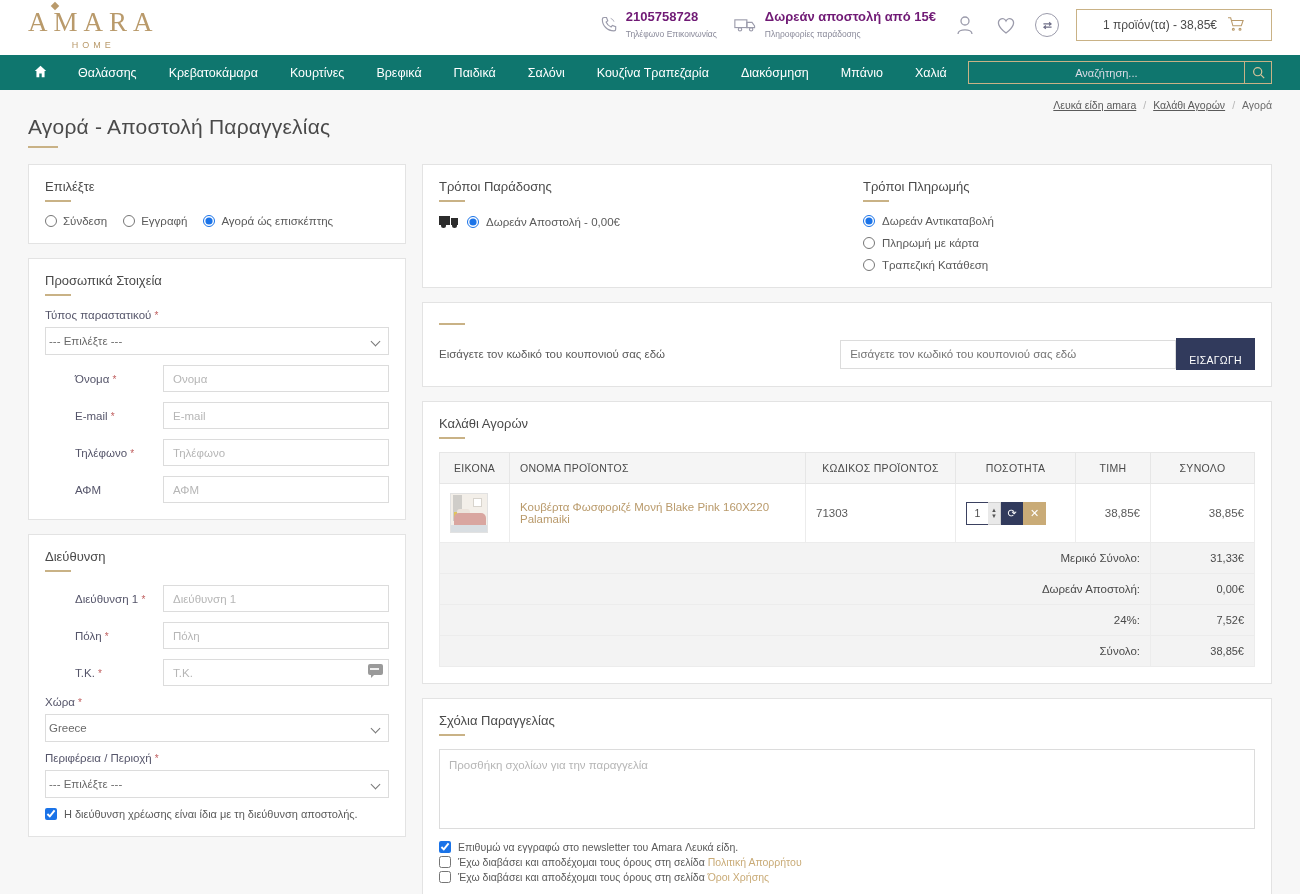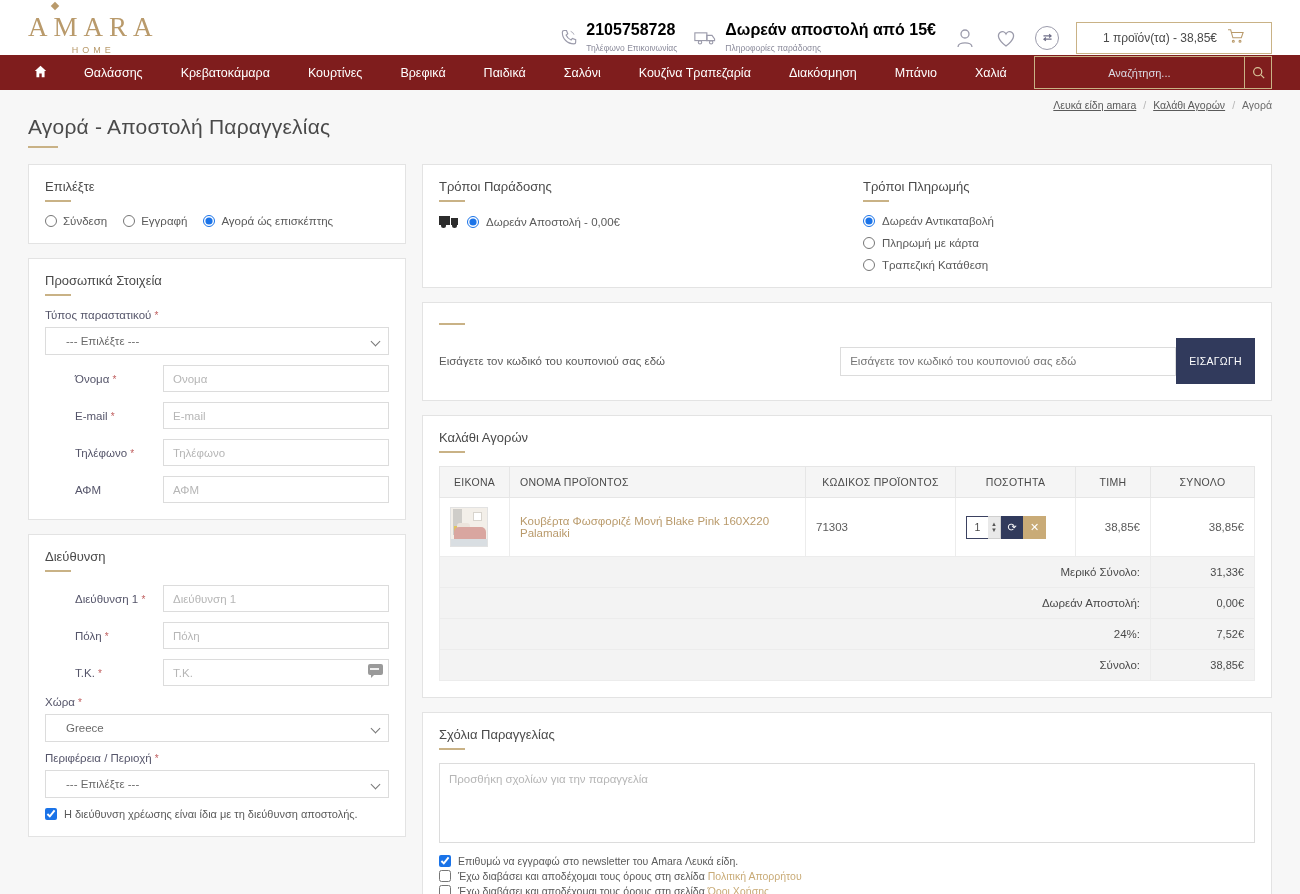--- a/index.html
+++ b/index.html
@@ -8,68 +8,68 @@
     width:1300px; height:894px;
     background:#f7f7f7;
     font-family:"Liberation Sans", sans-serif;
     font-size:12px;
     color:#4a4a4a;
     overflow:hidden;
   }
   
   .topbar {
     height:55px; background:#ffffff;
-    display:flex; align-items:flex-end;
-    padding:0 28px;
+    display:flex; align-items:flex-start;
+    padding:9px 28px;
     position:relative;
   }
   .logo { display:flex; flex-direction:column; align-items:center; line-height:1; }
   .logo-main {
     font-size:27px; letter-spacing:6px; color:#b99a6b;
     font-family:"Liberation Serif", serif; position:relative;
   }
   .logo-sub { font-size:9px; letter-spacing:4px; color:#b99a6b; margin-top:5px; }
   .logo-diamond {
     position:absolute; left:52px; top:3px;
     width:6px; height:6px; background:#b99a6b;
     transform:rotate(45deg);
   }
   .header-right {
     margin-left:auto; display:flex; align-items:center; gap:17px;
   }
   .hdr-info { display:flex; align-items:center; gap:7px; }
   .hdr-info .txtblock { line-height:1.25; }
-  .hdr-info .t1 { font-size:16px; color:#000000; font-weight:bold; }
+  .hdr-info .t1 { font-size:13px; color:#701a75; font-weight:bold; }
   .hdr-info .t2 { font-size:8.5px; color:#8a8a9a; }
   .icon-ghost { color:#9b9bab; display:flex; align-items:center; }
   .round-ico {
     width:24px; height:24px; border:1.3px solid #9b9bab; border-radius:50%;
     display:flex; align-items:center; justify-content:center;
     font-size:11px; color:#6f6f88;
   }
   .cart-btn {
     border:1px solid #c9b286; background:#fff;
     height:32px; min-width:196px;
     display:flex; align-items:center; justify-content:center; gap:10px;
     padding:0 14px; font-size:12px; color:#4a4a4a;
   }
   
   .navbar {
-    height:35px; background:#7f1d1d;
+    height:35px; background:#0f766e;
     display:flex; align-items:center; padding:0 28px;
-    gap:16px;
+    gap:10px;
   }
   .navbar a {
     color:#ffffff; text-decoration:none; font-size:12.5px;
     padding:0 11px; white-space:nowrap;
   }
   .home-ico { color:#fff; font-size:13px; padding:0 10px 0 6px; }
   .search-wrap {
     margin-left:auto; display:flex; align-items:stretch;
-    border:1px solid #c9b286; height:33px; width:458px;
+    border:1px solid #c9b286; height:23px; width:458px;
   }
   .search-input {
     flex:1; background:transparent; border:none; outline:none;
     color:#e6e6ee; font-size:11px; text-align:center;
     font-family:"Liberation Sans", sans-serif;
   }
   .search-input::placeholder { color:#dcdce6; }
   .search-go {
     width:27px; border-left:1px solid #c9b286;
     display:flex; align-items:center; justify-content:center;
@@ -111,21 +111,21 @@
   .field input[type=text] {
     flex:1; height:27px; border:1px solid #dcdcdc; background:#fff;
     padding:12px 9px; font-size:11.5px; color:#4a4a4a; outline:none;
     font-family:"Liberation Sans", sans-serif;
   }
   .field input::placeholder, textarea::placeholder { color:#b6b6b6; }
   .field-stack { margin-bottom:10px; }
   .field-stack label { display:block; font-size:11.5px; color:#55556a; margin-bottom:6px; }
   select {
     width:100%; height:28px; border:1px solid #dcdcdc; background:#fff;
-    padding:0 20px; font-size:11.5px; color:#6a6a6a; outline:none;
+    padding:0 3px; font-size:11.5px; color:#6a6a6a; outline:none;
     font-family:"Liberation Sans", sans-serif;
     -webkit-appearance:none; appearance:none;
   }
   .sel-wrap { position:relative; }
   .sel-wrap:after {
     content:""; position:absolute; right:10px; top:11px;
     width:6px; height:6px; border-right:1.4px solid #777; border-bottom:1.4px solid #777;
     transform:rotate(45deg); pointer-events:none;
   }
   .tk-wrap { position:relative; flex:1; display:flex; }
@@ -157,22 +157,22 @@
   .truck .w1 { left:2px; } .truck .w2 { right:1px; }
   
   .coupon-row { display:flex; align-items:center; }
   .coupon-label { font-size:11.5px; color:#5a5a5a; flex:1; }
   .coupon-input {
     width:336px; height:29px; border:1px solid #dcdcdc; padding:0 9px;
     font-size:11.5px; color:#4a4a4a; outline:none;
     font-family:"Liberation Sans", sans-serif;
   }
   .coupon-btn {
-    height:46px; background:#313a5c; color:#fff; border:none;
-    font-size:10.5px; padding:8px 13px; cursor:pointer; letter-spacing:.3px;
+    height:29px; background:#313a5c; color:#fff; border:none;
+    font-size:10.5px; padding:16px 13px; cursor:pointer; letter-spacing:.3px;
     font-family:"Liberation Sans", sans-serif;
   }
   
   table.cart { width:100%; border-collapse:collapse; }
   table.cart th {
     background:#f5f5f5; border:1px solid #e6e6e6;
     font-size:10.5px; font-weight:normal; color:#4a4a4a;
     padding:9px 10px; letter-spacing:.3px;
   }
   table.cart td {

